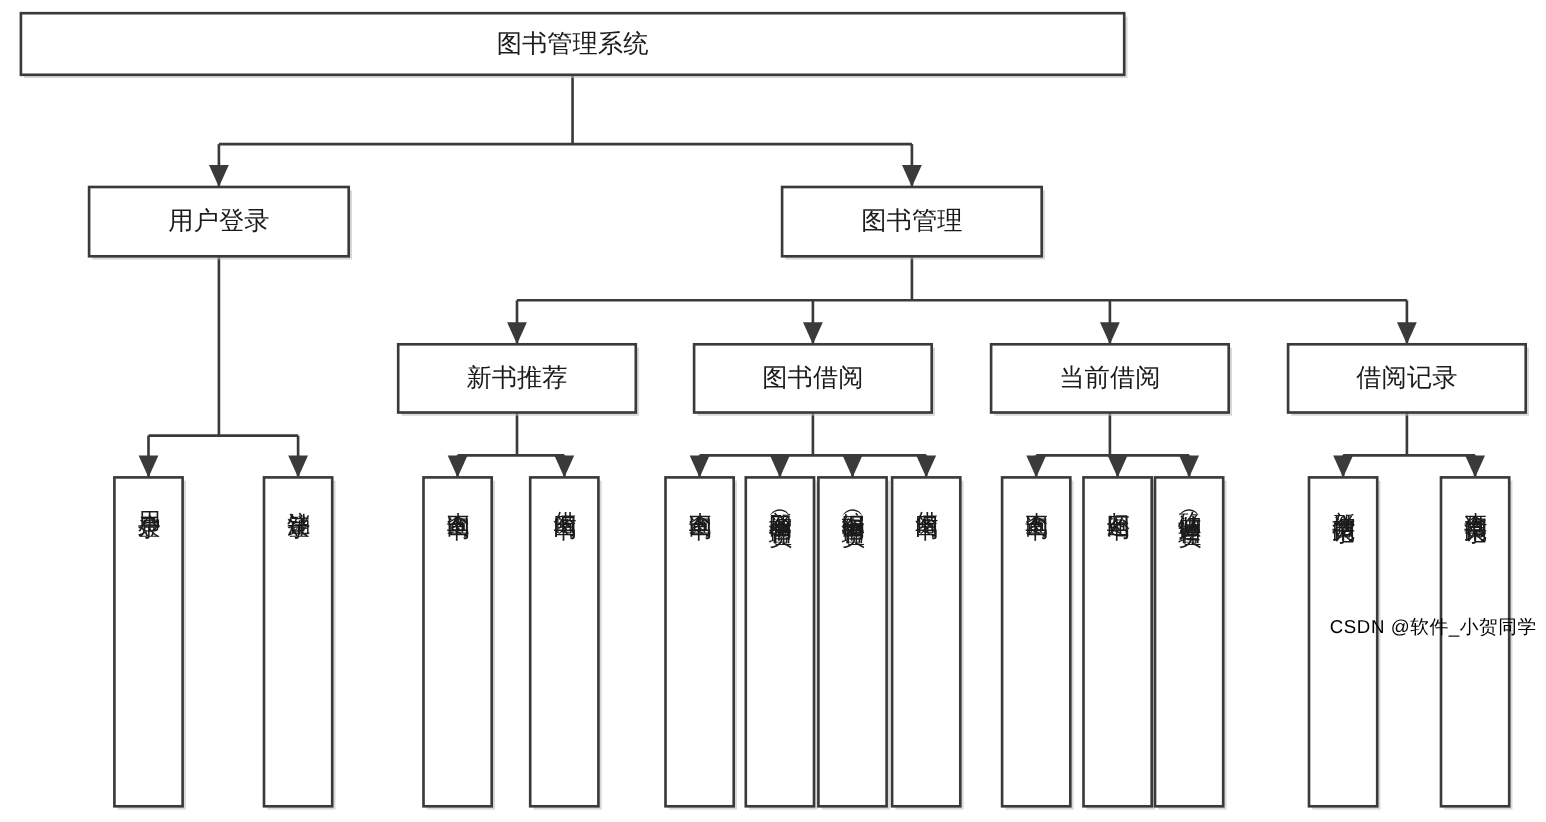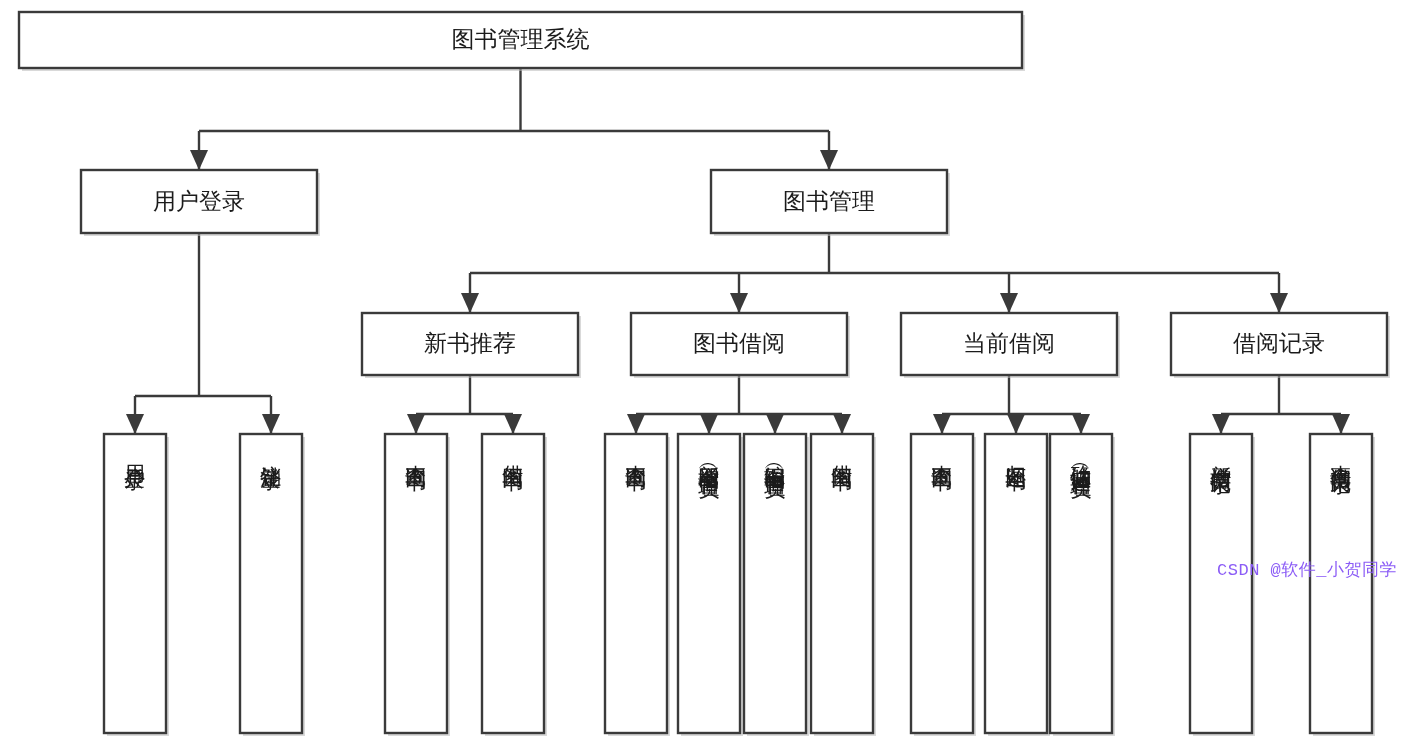--- a/index.html
+++ b/index.html
@@ -69,23 +69,23 @@
     color: #1b1b1b;
     writing-mode: vertical-rl;
     text-orientation: upright;
     letter-spacing: 2px;
     white-space: nowrap;
   }
   .watermark {
     position: absolute;
     right: 8px;
     bottom: 6px;
-    font-family: Liberation Mono, monospace;
+    font-family: Liberation Sans, sans-serif;
     font-size: 17px;
-    color: #8b5cf6;
+    color: #000000;
     letter-spacing: 0.5px;
     white-space: nowrap;
   }
 </style>
 </head>
 <body>
 
 <div id="diagram-root">
 
   <svg class="tree-canvas" viewBox="0 0 1405 747">

